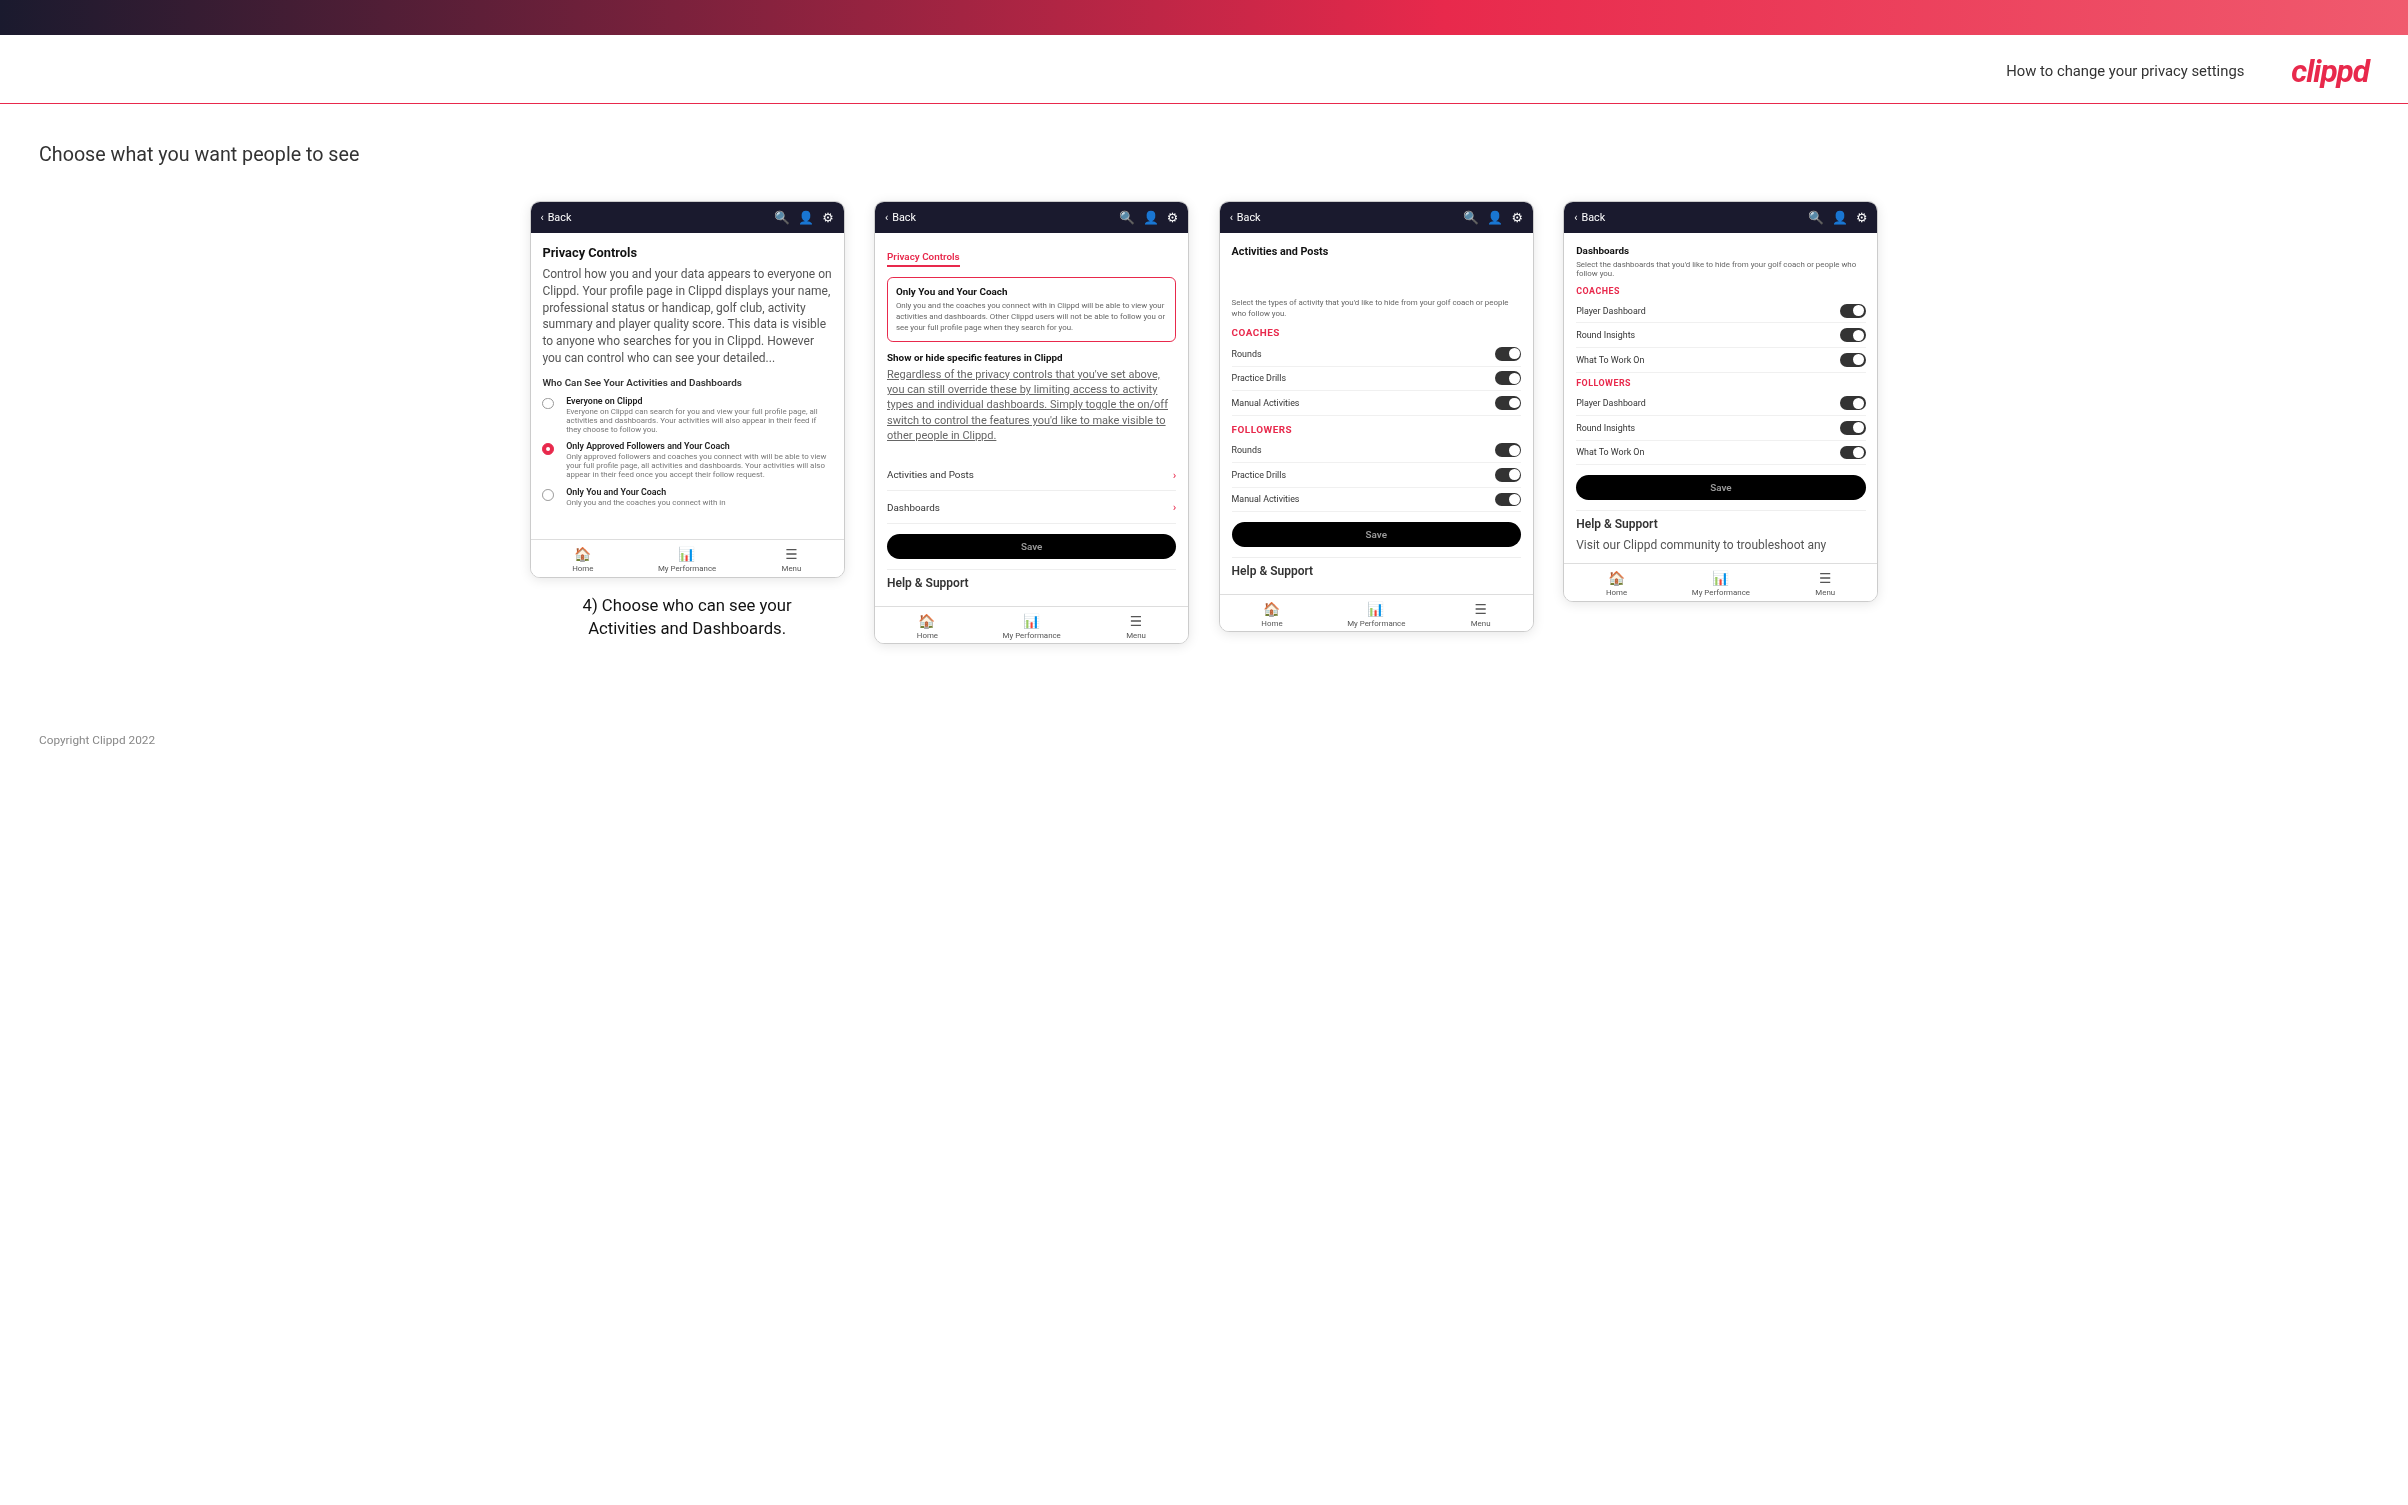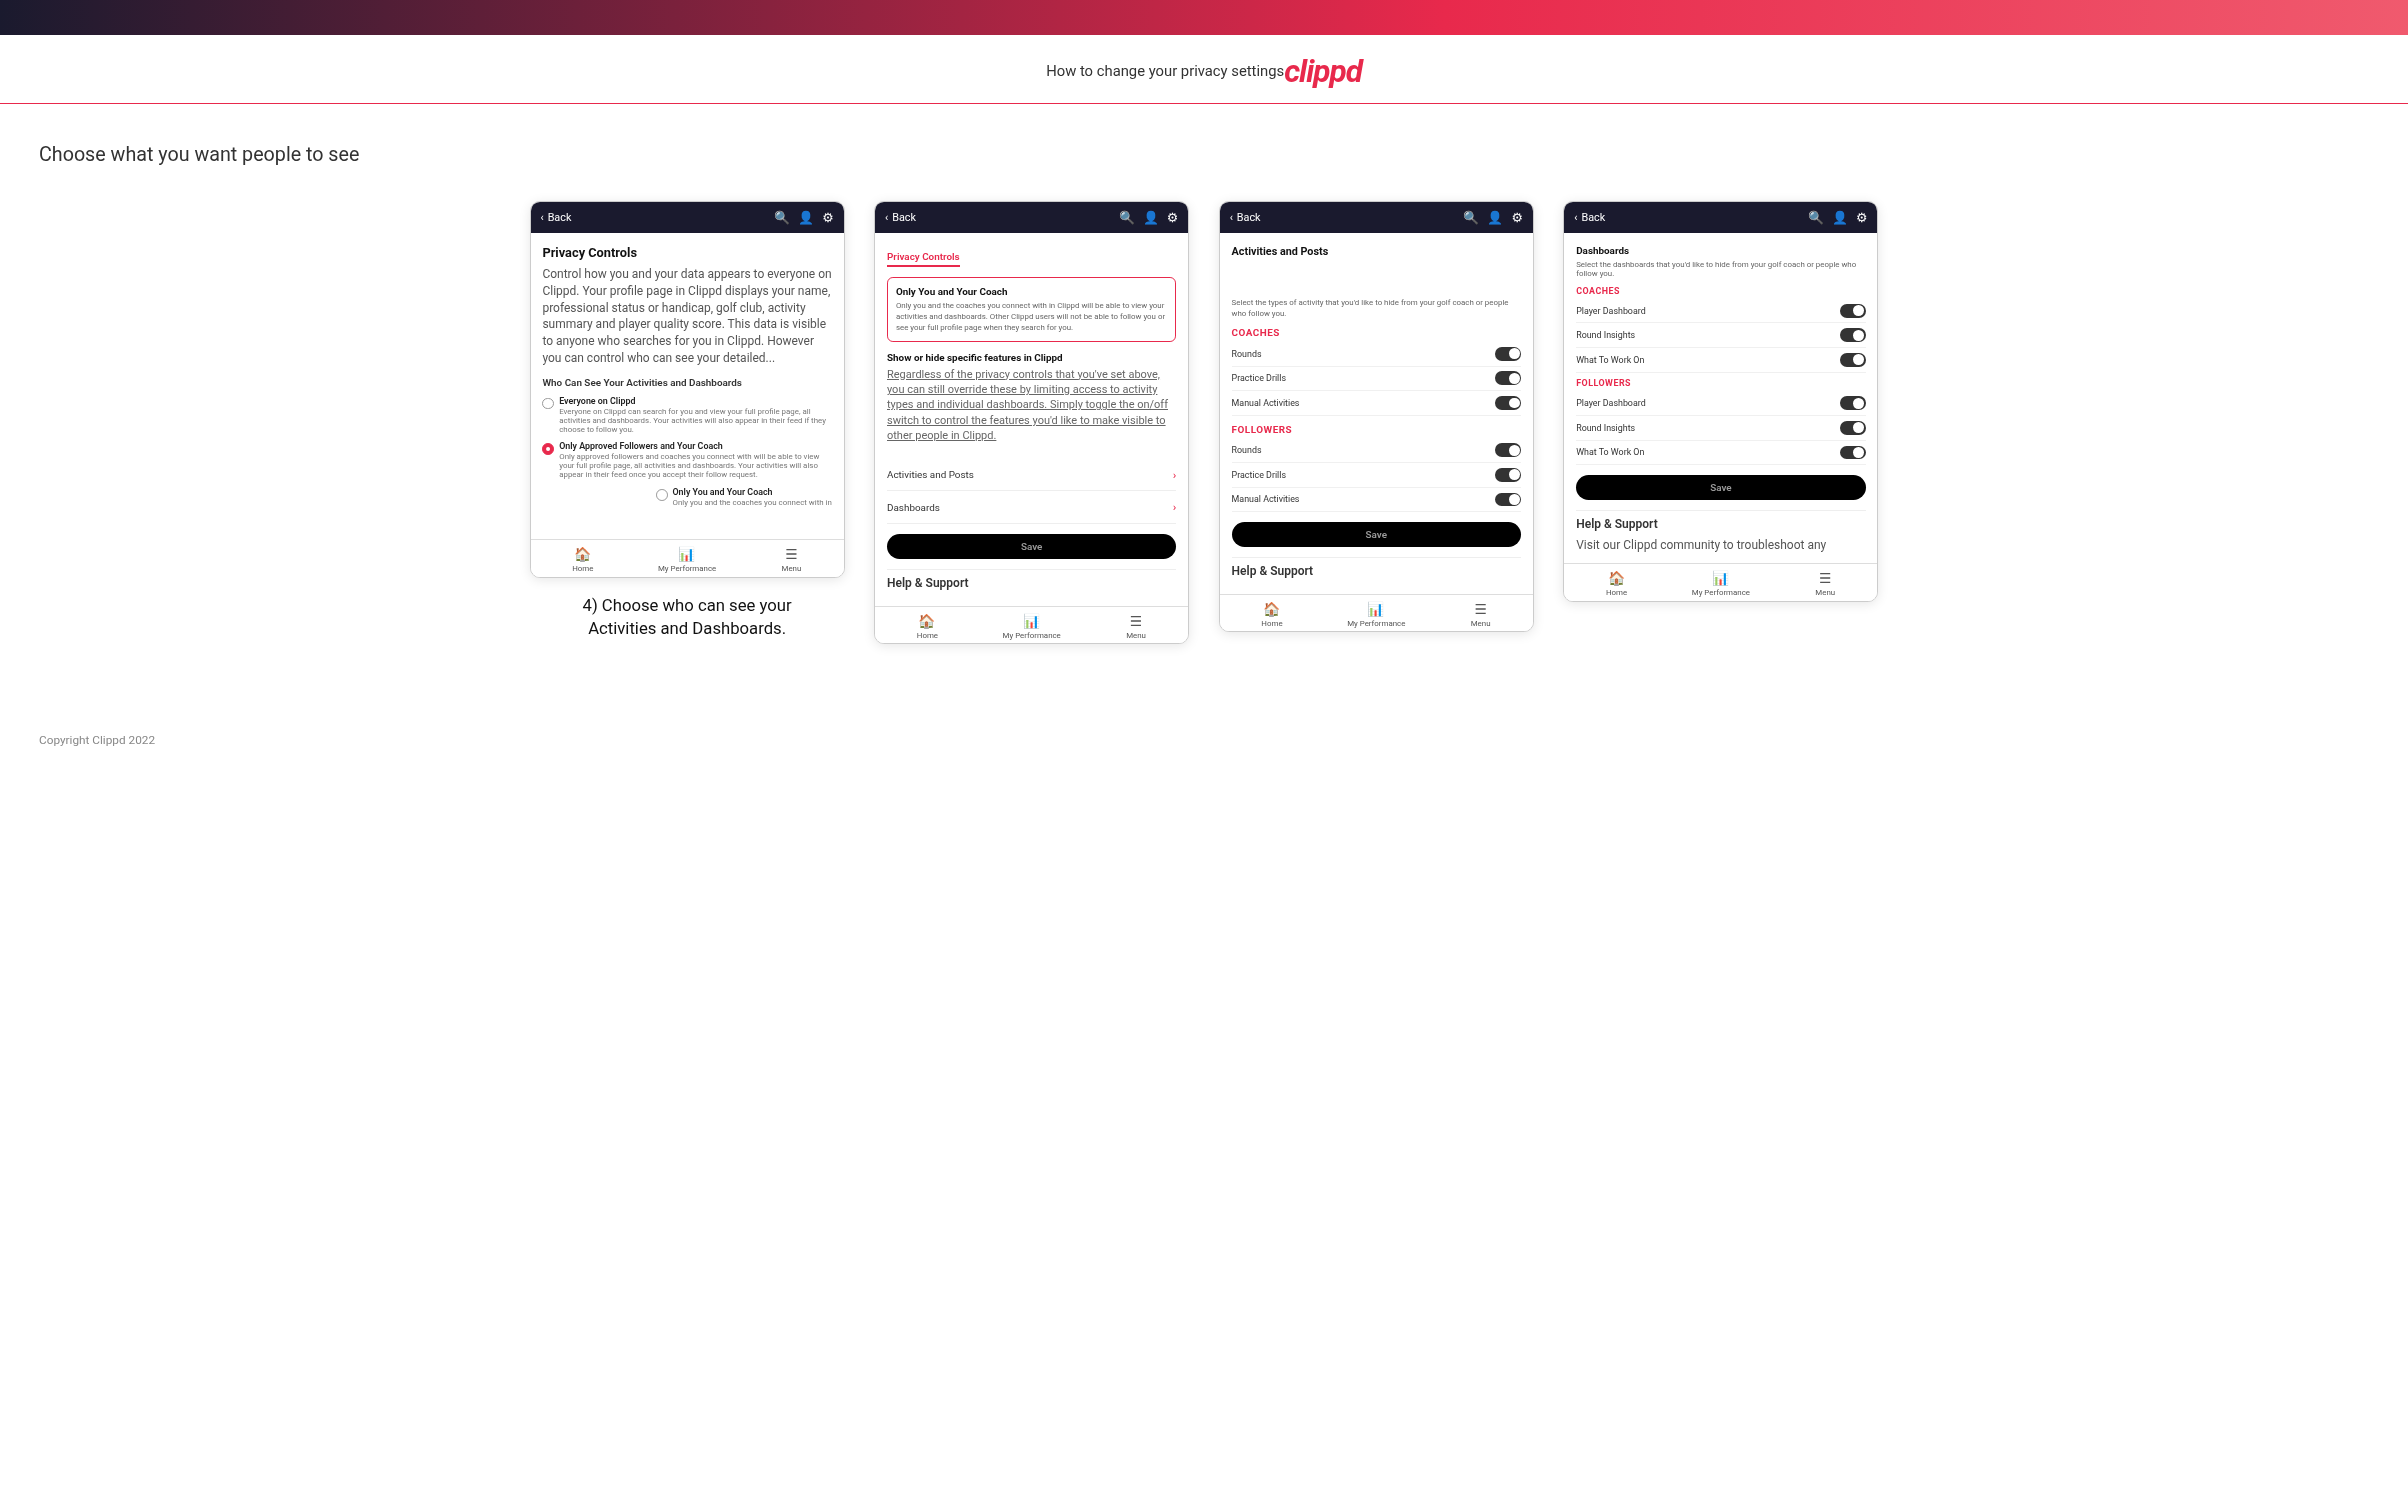--- a/index.html
+++ b/index.html
@@ -8,23 +8,24 @@
     
     .top-bar {
       height: 35px;
       background: linear-gradient(90deg, #1a1a2e 0%, #e8294c 60%, #f05a6e 100%);
     }
 
     
     .header {
       display: flex;
       align-items: center;
-      justify-content: center;
+      justify-content: flex-end;
       padding: 17.7px 39px 13.8px 39px;
       border-bottom: 1.5px solid #e8294c;
+      gap: 47px;
     }
     .header-title {
       font-size: 14.8px;
       color: #333;
     }
     .logo {
       font-size: 31.5px;
       font-weight: 700;
       color: #e8294c;
       letter-spacing: -1px;
@@ -121,23 +122,22 @@
     
     .who-can-see-title {
       font-size: 9.9px;
       font-weight: 600;
       margin-bottom: 7.9px;
       color: #333;
     }
     .radio-option {
       display: flex;
       align-items: flex-start;
-      gap: 5px;
+      gap: 12px;
       margin-bottom: 7.9px;
-      justify-content: flex-end;
     }
     .radio-circle {
       width: 11.8px;
       height: 11.8px;
       border-radius: 50%;
       border: 1.5px solid #999;
       margin-top: 2px;
       flex-shrink: 0;
     }
     .radio-circle.selected {

